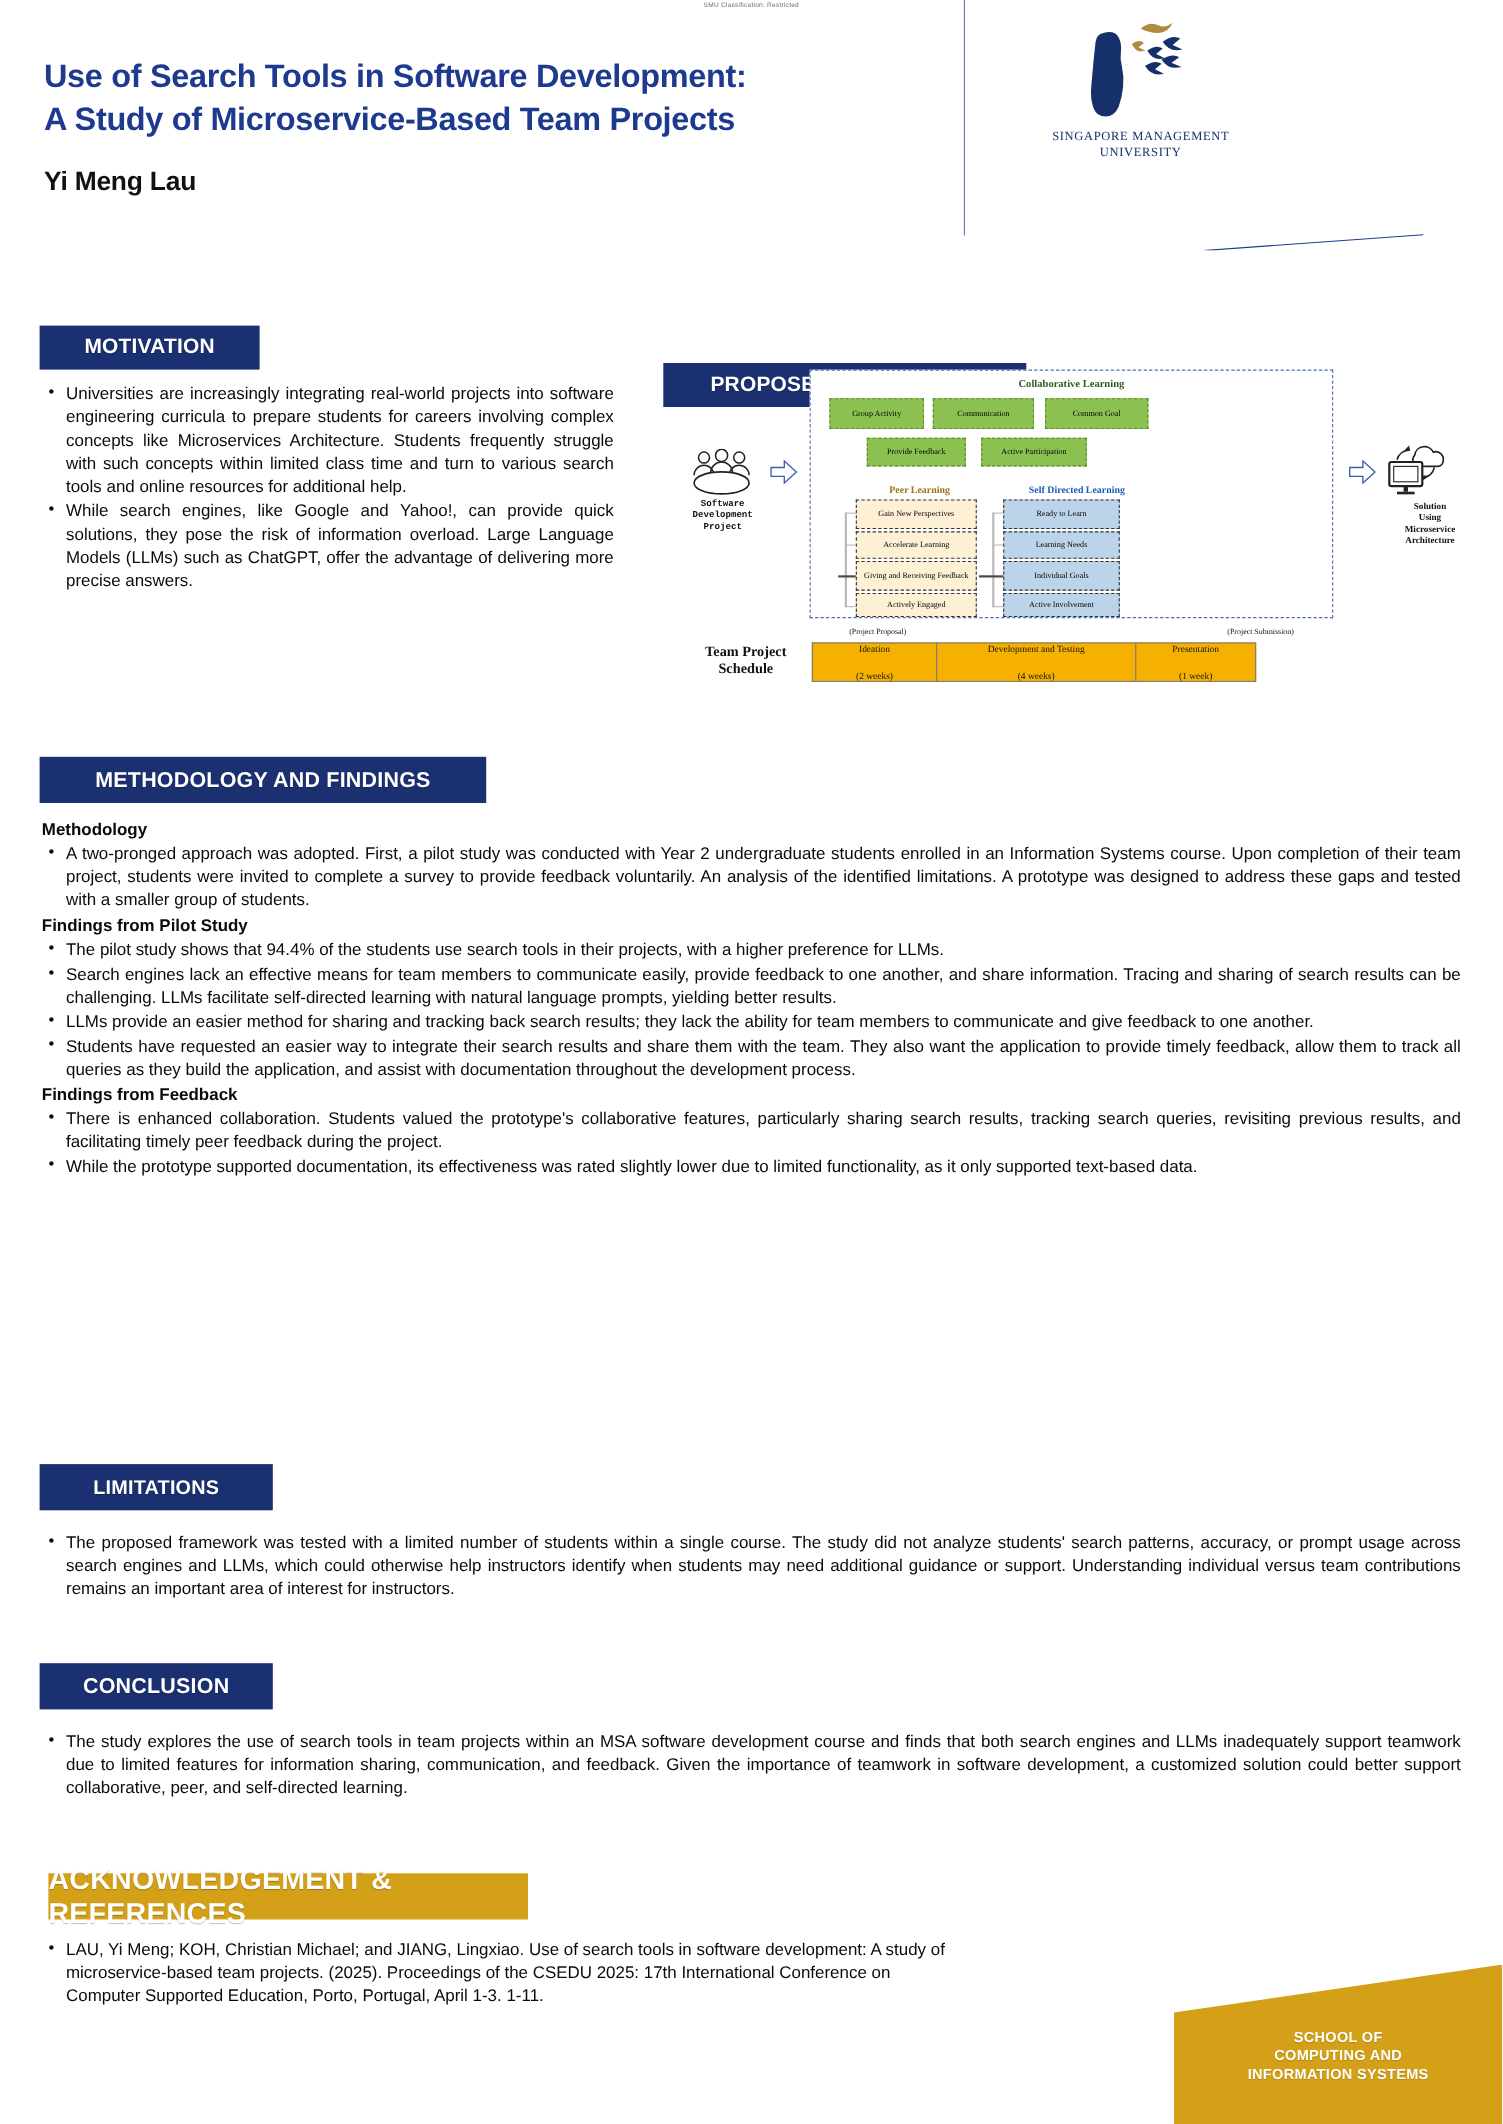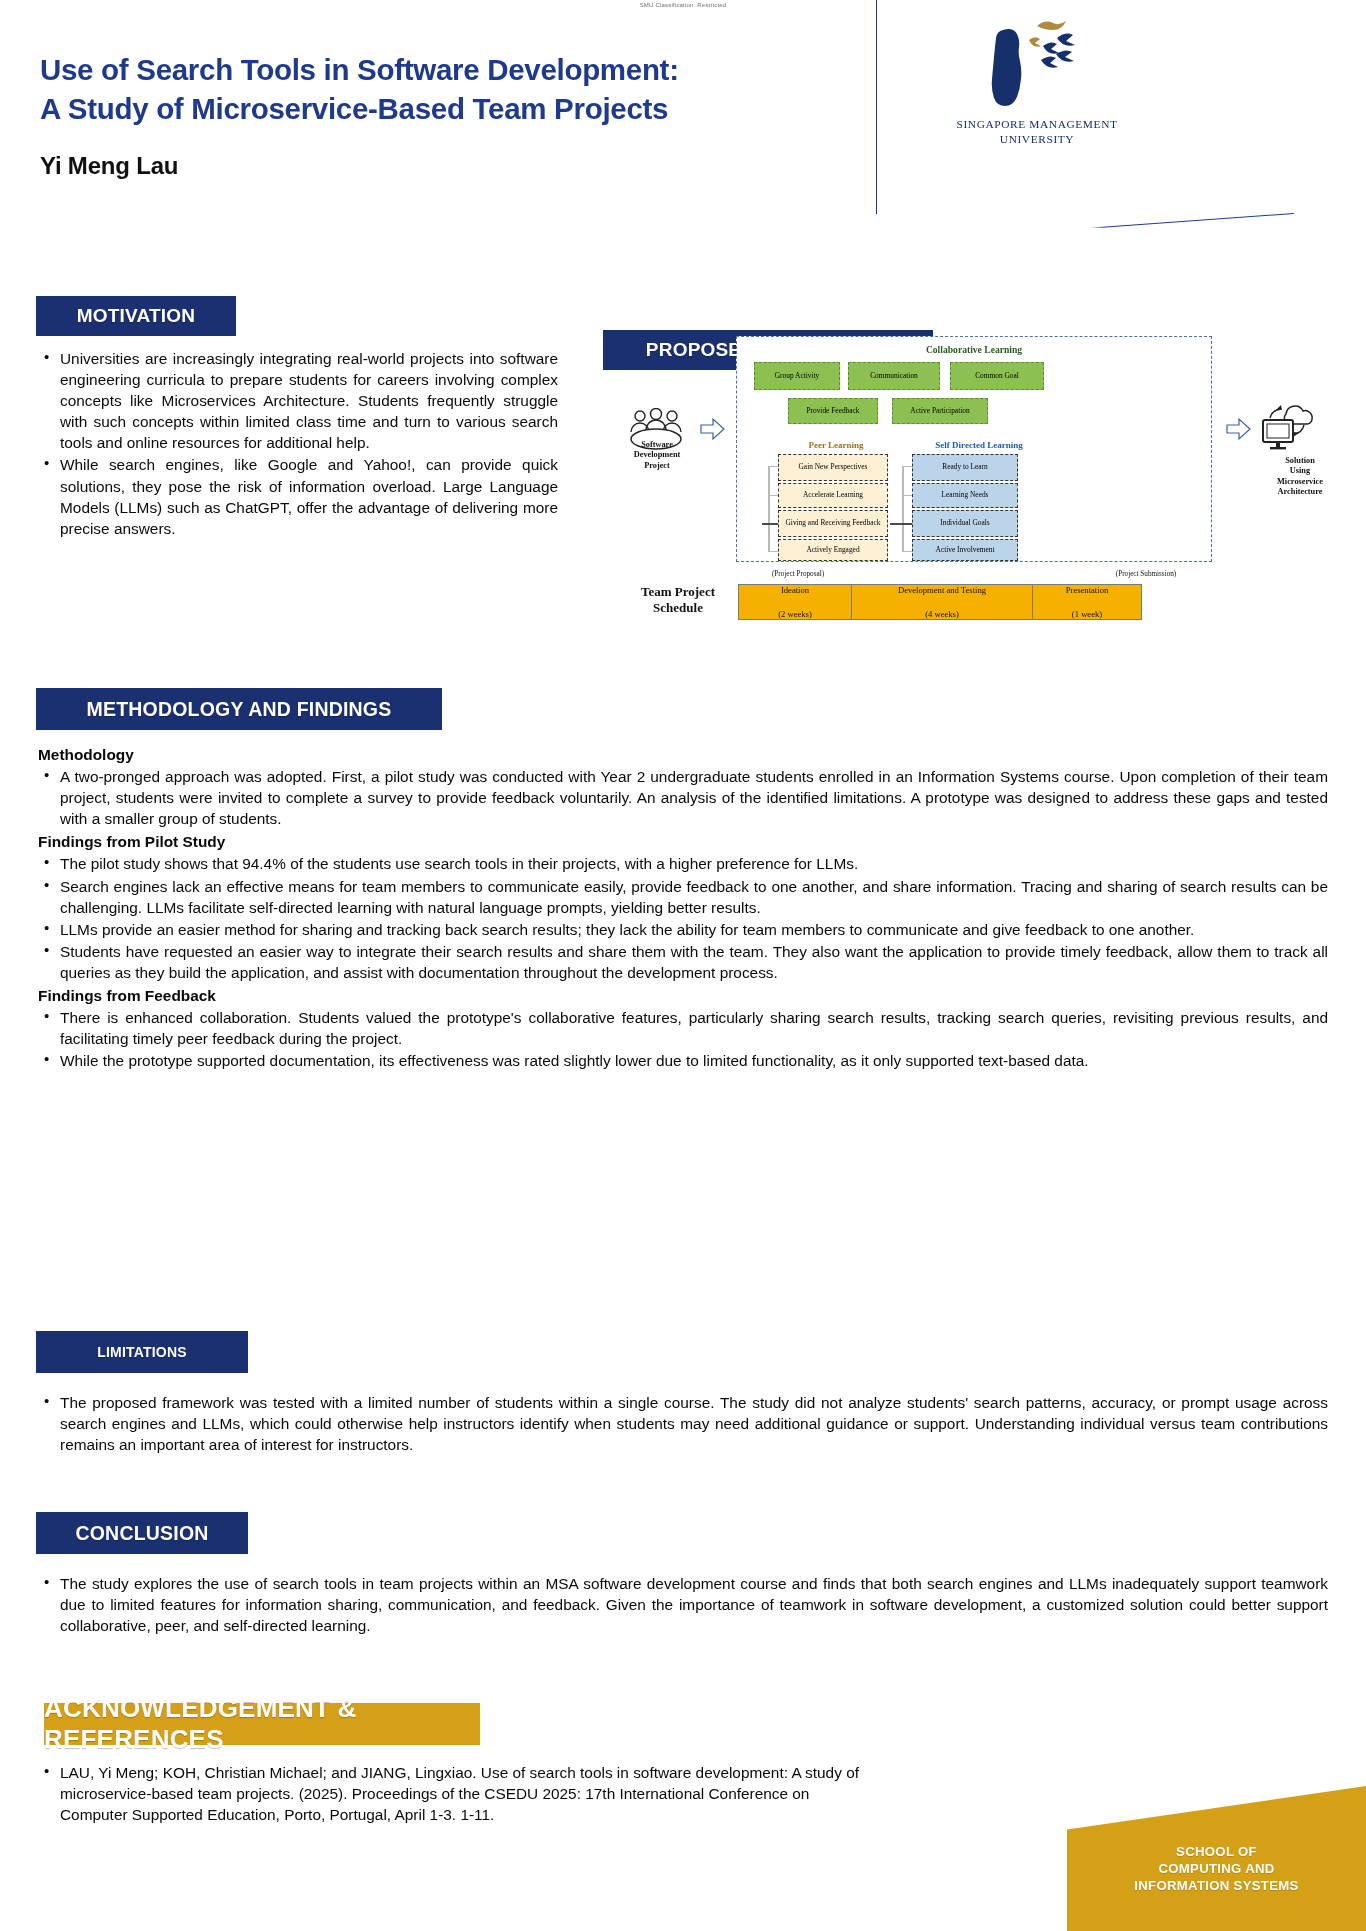--- a/index.html
+++ b/index.html
@@ -306,21 +306,21 @@
         <svg width="60" height="44" viewBox="0 0 60 44" xmlns="http://www.w3.org/2000/svg">
           <circle cx="14" cy="8" r="5" fill="none" stroke="#222" stroke-width="1.4"></circle>
           <circle cx="30" cy="6" r="5.5" fill="none" stroke="#222" stroke-width="1.4"></circle>
           <circle cx="46" cy="8" r="5" fill="none" stroke="#222" stroke-width="1.4"></circle>
           <path d="M5 24 a9 9 0 0 1 18 0" fill="none" stroke="#222" stroke-width="1.4"></path>
           <path d="M20 22 a10 10 0 0 1 20 0" fill="none" stroke="#222" stroke-width="1.4"></path>
           <path d="M37 24 a9 9 0 0 1 18 0" fill="none" stroke="#222" stroke-width="1.4"></path>
           <ellipse cx="30" cy="31" rx="25" ry="10" fill="#fff" stroke="#222" stroke-width="1.5"></ellipse>
         </svg>
       </div>
-      <div class="icon-cap" style="left:6px; top:118px; width:86px;">
+      <div class="icon-cap" style="left:6px; top:132px; width:86px;font-family:Liberation Mono, monospace;">
         <div>Software</div>
         <div>Development</div>
         <div>Project</div>
       </div>
 
       <div style="position:absolute; left:92px; top:95px; width:26px; height:24px;">
         <svg width="26" height="24" viewBox="0 0 26 24" xmlns="http://www.w3.org/2000/svg">
           <path d="M1 8 h12 V2 l11 10 l-11 10 v-6 H1 z" fill="#fff" stroke="#3a5fa8" stroke-width="1.2"></path>
         </svg>
       </div>
@@ -421,21 +421,21 @@
       <li>LLMs provide an easier method for sharing and tracking back search results; they lack the ability for team members to communicate and give feedback to one another.</li>
       <li>Students have requested an easier way to integrate their search results and share them with the team. They also want the application to provide timely feedback, allow them to track all queries as they build the application, and assist with documentation throughout the development process.</li>
     </ul>
     <div class="subhead">Findings from Feedback</div>
     <ul class="bul">
       <li>There is enhanced collaboration. Students valued the prototype's collaborative features, particularly sharing search results, tracking search queries, revisiting previous results, and facilitating timely peer feedback during the project.</li>
       <li>While the prototype supported documentation, its effectiveness was rated slightly lower due to limited functionality, as it only supported text-based data.</li>
     </ul>
   </div>
 
-  <div class="band navy" style="left:36px; top:1331px; width:212px; height:42px; font-size:14px;">
+  <div class="band navy" style="left:36px; top:1331px; width:212px; height:42px; font-size:18px;">
     <span>LIMITATIONS</span>
   </div>
 
   <div class="body-text" style="left:38px; top:1392px; width:1290px;">
     <ul class="bul">
       <li>The proposed framework was tested with a limited number of students within a single course. The study did not analyze students' search patterns, accuracy, or prompt usage across search engines and LLMs, which could otherwise help instructors identify when students may need additional guidance or support. Understanding individual versus team contributions remains an important area of interest for instructors.</li>
     </ul>
   </div>
 
   <div class="band navy" style="left:36px; top:1512px; width:212px; height:42px; font-size:19.5px;">

